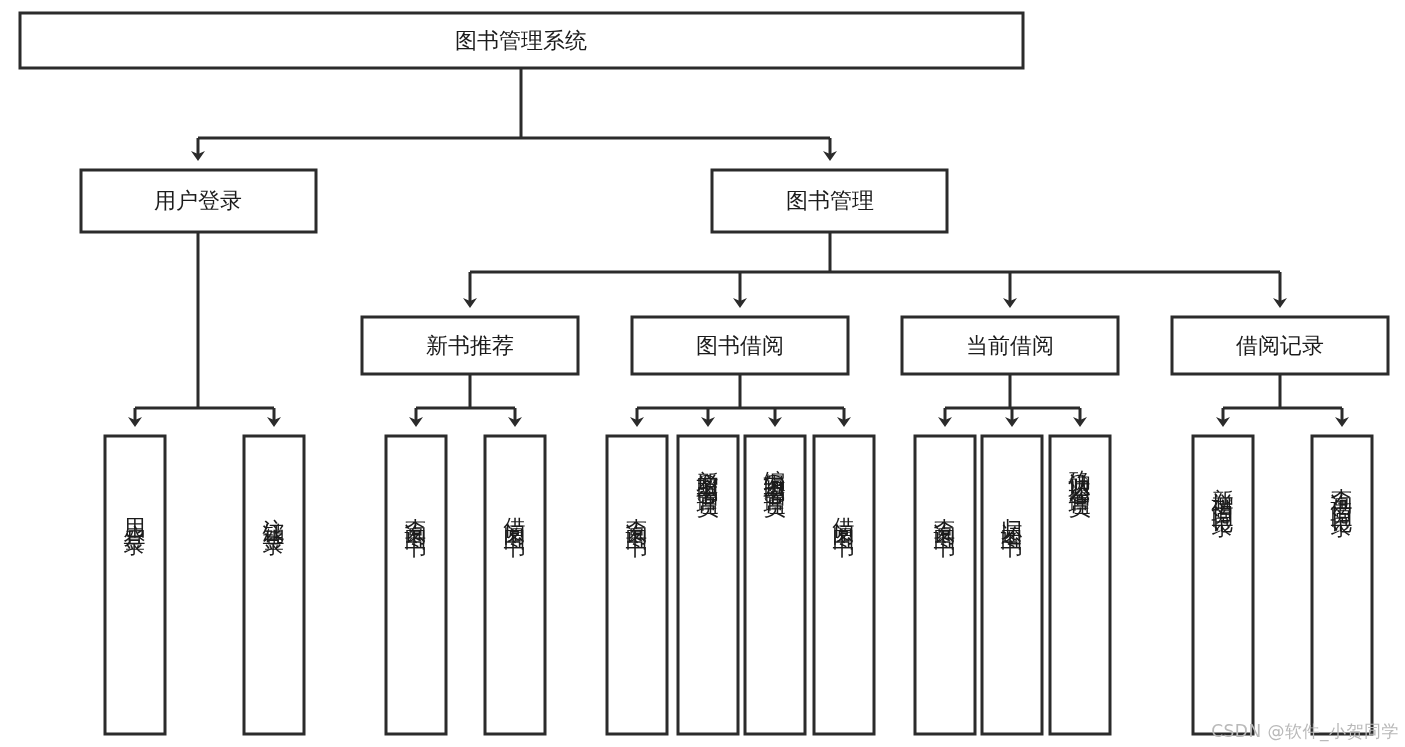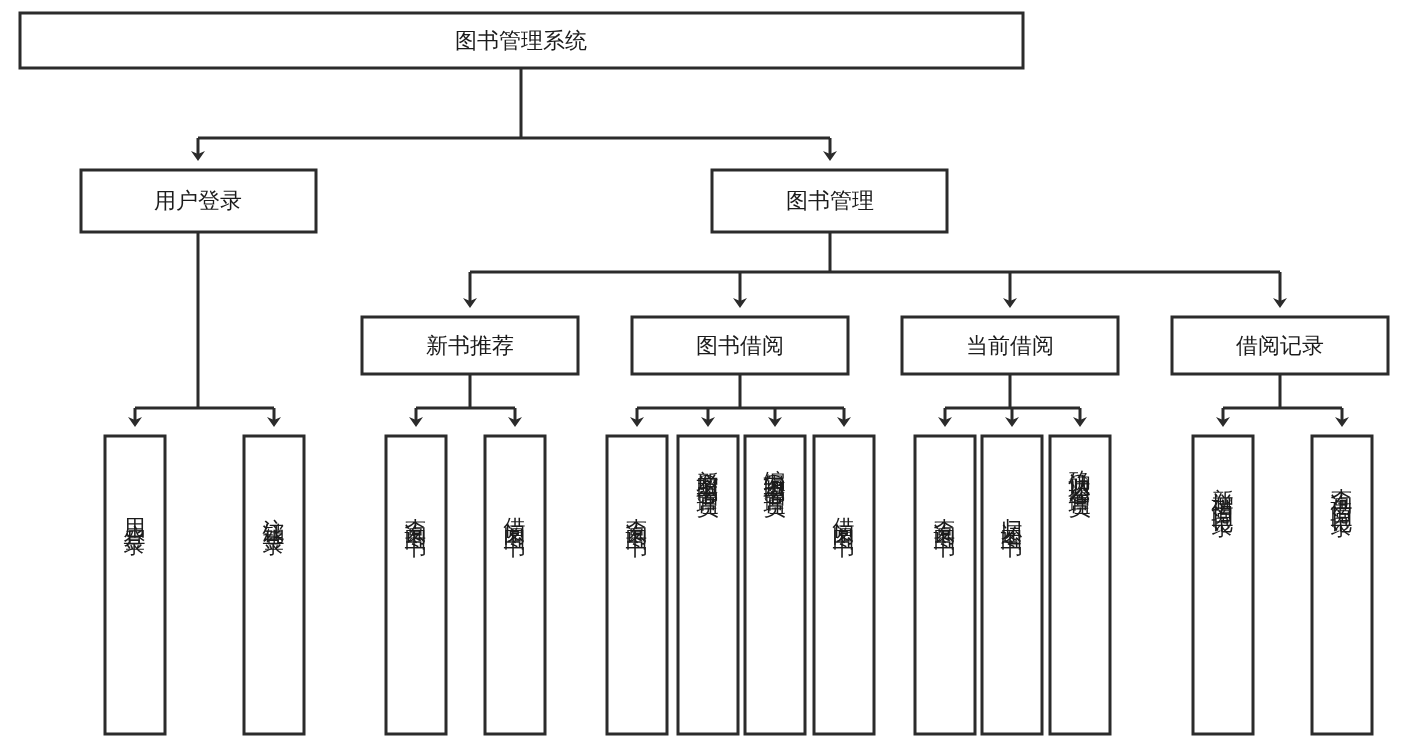--- a/index.html
+++ b/index.html
@@ -172,14 +172,15 @@
       </g>
 
       <g>
         <rect class="node-rect" x="1312" y="436" width="60" height="298"></rect>
         <text class="node-label-v" x="1342" y="470" writing-mode="tb" text-anchor="start" style="letter-spacing:6px;">查询借阅记录</text>
       </g>
 
     </g>
   </svg>
 
+  <div class="watermark">CSDN @软件_小贺同学</div>
 
 </div>
 
 </body></html>

